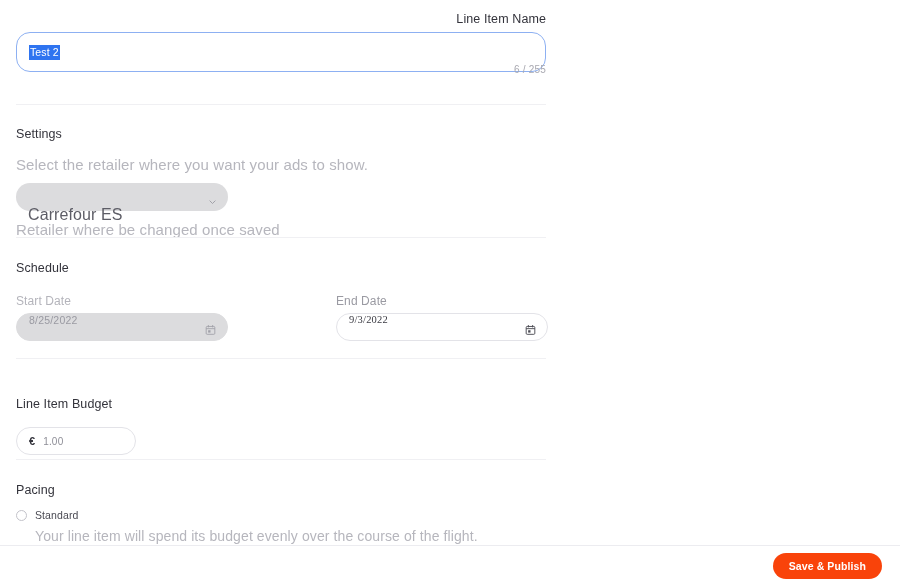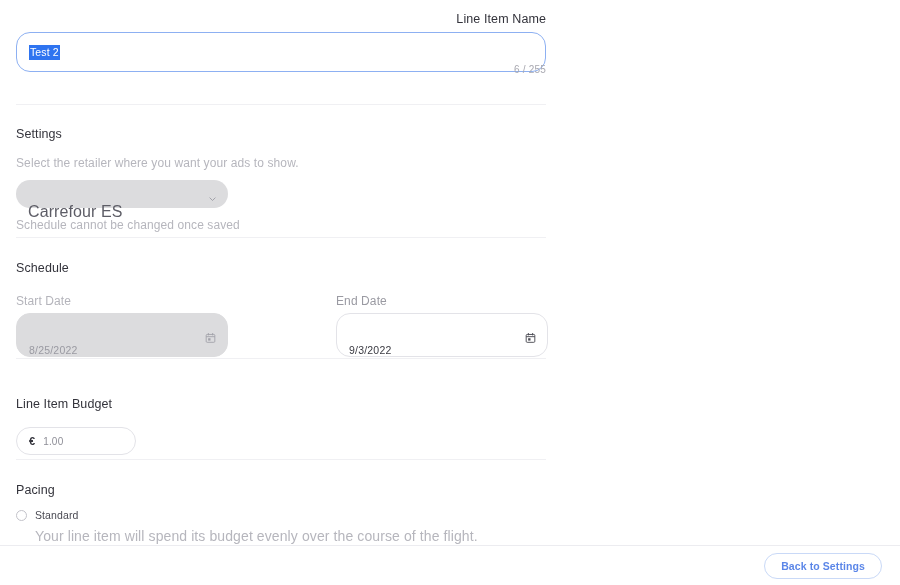--- a/index.html
+++ b/index.html
@@ -34,21 +34,21 @@
 
   .section-title {
     font-size: 12.5px;
     font-weight: 400;
     color: #33333b;
     letter-spacing: 0.1px;
     margin: 0;
   }
 
   .helper {
-    font-size: 12px;
+    font-size: 15px;
     color: #b6b6bd;
     margin: 0;
     letter-spacing: 0.1px;
   }
 
   .field-label {
     font-size: 12px;
     color: #b4b4bb;
     margin: 0 0 5px 0;
     letter-spacing: 0.1px;
@@ -125,33 +125,34 @@
 
   
   .date-row { position: relative; height: 52px; }
   .date-field { position: absolute; top: 0; }
   .date-field.start { left: 0; width: 212px; }
   .date-field.end   { left: 320px; width: 212px; }
 
   .date-box {
     position: relative;
     width: 212px;
-    height: 44px;
+    height: 28px;
     border-radius: 14px;
     display: flex;
-    align-items: flex-end;
+    align-items: flex-start;
     padding: 0 12px;
   }
   .date-box.disabled {
     background: #dcdcde;
     border: 1px solid #dcdcde;
   }
   .date-box.enabled {
     background: #ffffff;
     border: 1px solid #e3e3e8;
+    font-family: Liberation Serif, serif;
   }
   .date-value { font-size: 10.5px; letter-spacing: 0.2px; }
   .date-box.disabled .date-value { color: #9a9aa2; }
   .date-box.enabled  .date-value { color: #3a3a42; }
 
   .cal-icon {
     position: absolute;
     right: 11px;
     top: 50%;
     transform: translateY(-50%);
@@ -275,21 +276,21 @@
 
     <div class="select-disabled" style="margin-top:10px;">
       <span class="select-value">Carrefour ES</span>
       <span class="chevron">
         <svg width="9" height="9" viewBox="0 0 12 12">
           <path d="M2.5 4.5 L6 8 L9.5 4.5" fill="none" stroke="#9b9ba3" stroke-width="1.2" stroke-linecap="round" stroke-linejoin="round"></path>
         </svg>
       </span>
     </div>
 
-    <div class="helper" style="margin-top:10px;">Schedule cannot be changed once saved</div>
+    <div class="helper" style="margin-top:10px;">Retailer where be changed once saved</div>
   </div>
 
   <div class="divider" style="top:237px;"></div>
 
   <div class="form-col" style="top:261px;">
     <div class="section-title">Schedule</div>
 
     <div class="date-row" style="margin-top:19px;">
 
       <div class="date-field start">
@@ -347,16 +348,16 @@
       <span class="radio-circle"></span>
       <span class="radio-label">Standard</span>
     </div>
 
     <div class="radio-desc">Your line item will spend its budget evenly over the course of the flight.</div>
   </div>
 
   <div class="footer-divider"></div>
 
   <div class="footer-actions">
-    <button class="btn btn-secondary">Back to Settings</button>
+    <button class="btn btn-primary">Save &amp; Publish</button>
   </div>
 
 </div>
 
 </body></html>

